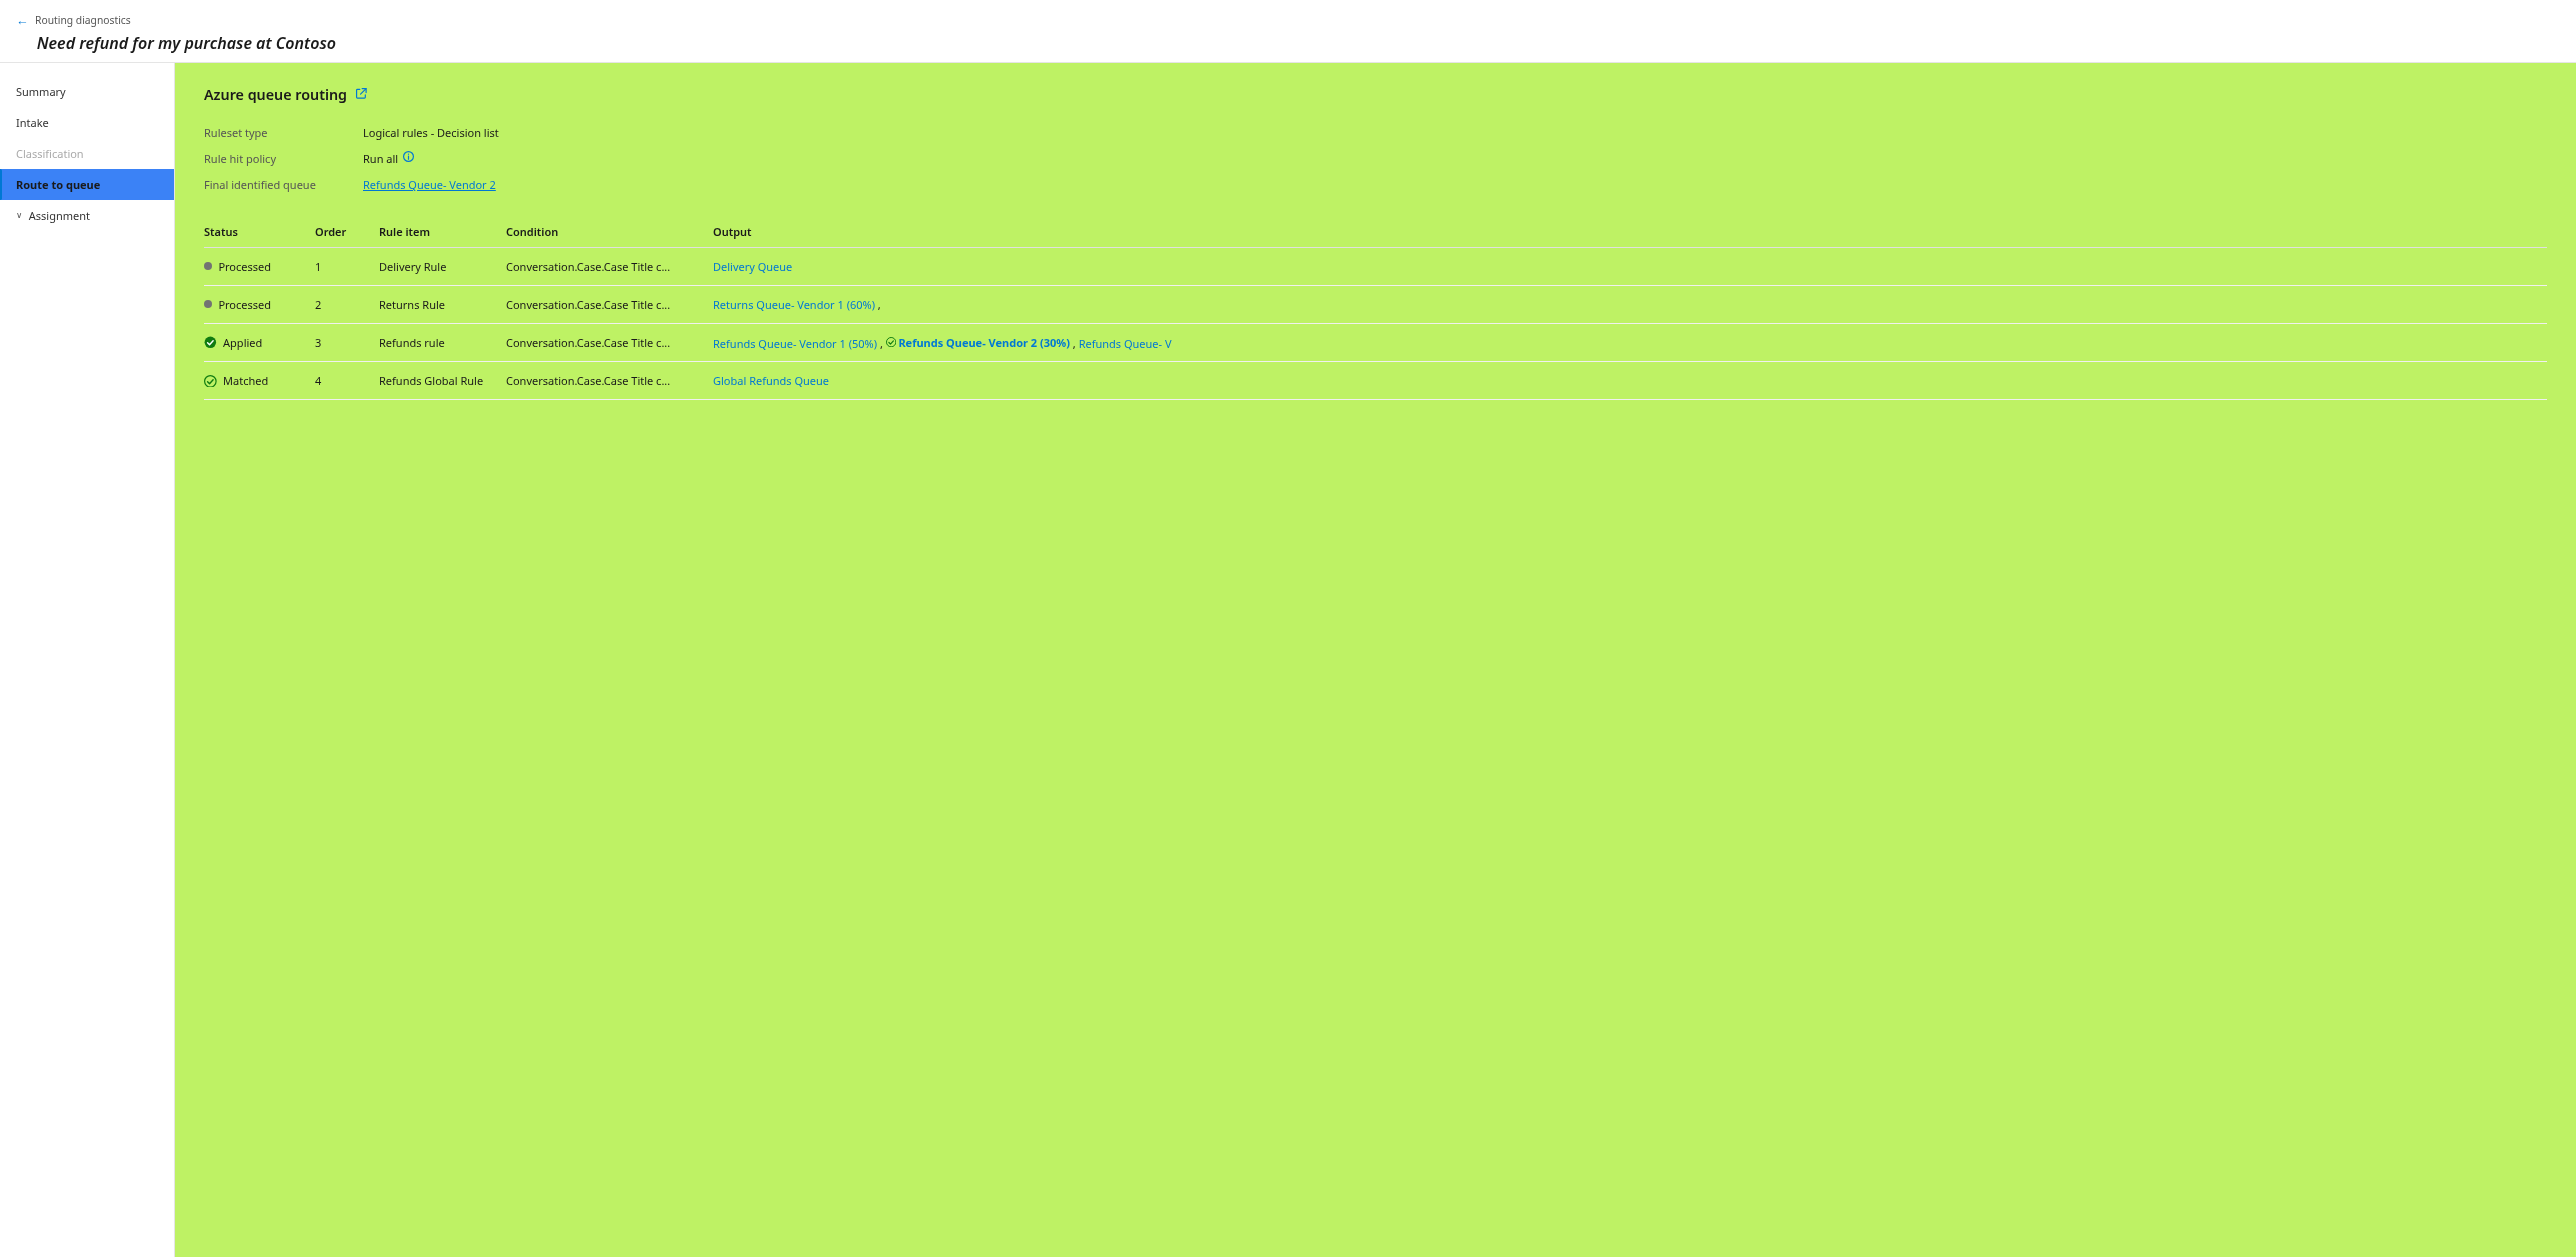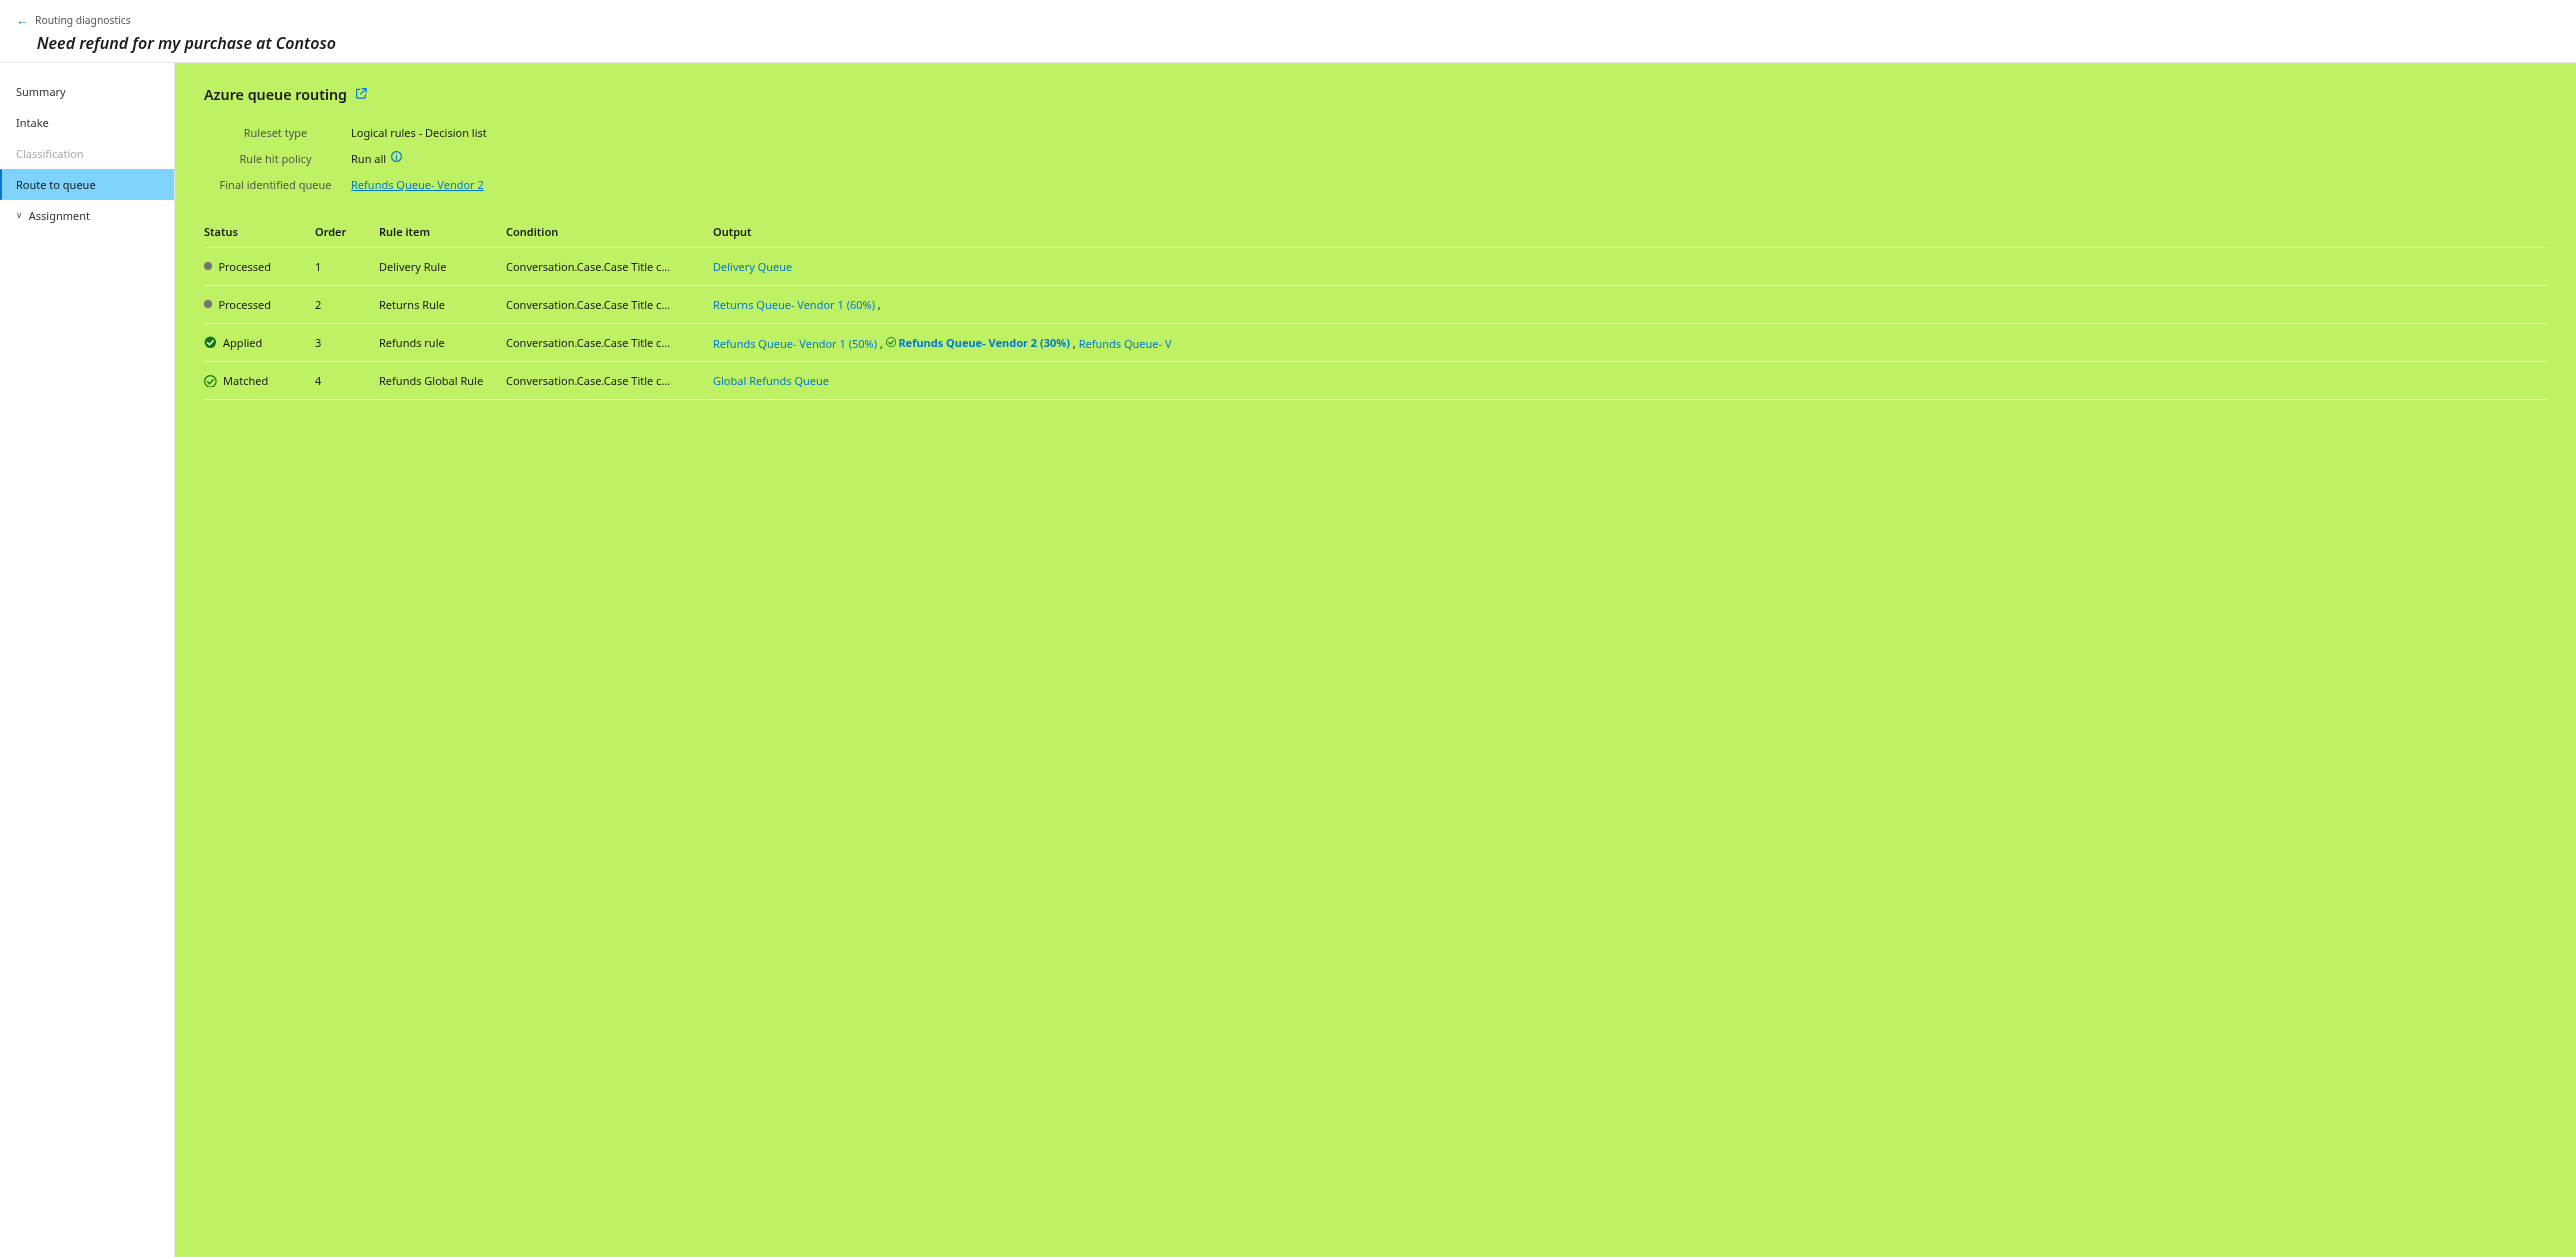--- a/index.html
+++ b/index.html
@@ -63,22 +63,22 @@
       padding: 8px 16px;
       cursor: pointer;
       font-size: 11px;
       color: #333;
       display: flex;
       align-items: center;
       gap: 6.4px;
       position: relative;
     }
     .sidebar-item.active {
-      background: #7dd3fc;
-      font-weight: 400;
+      background: #3b82f6;
+      font-weight: 700;
       color: #1a1a1a;
     }
     .sidebar-item.active::before {
       content: '';
       position: absolute;
       left: 0;
       top: 0;
       bottom: 0;
       width: 2.4px;
       background: #0078d4;
@@ -114,23 +114,22 @@
       color: #1a1a1a;
     }
     .external-link-icon {
       color: #0078d4;
       font-size: 11px;
       cursor: pointer;
     }
     .info-grid {
       display: grid;
       grid-template-columns: 143px 1fr;
-      gap: 8px 4px;
+      gap: 8px 16px;
       margin-bottom: 22px;
-      text-align: center;
     }
     .info-label {
       color: #555;
       font-size: 11px;
       padding: 1.6px 0;
     }
     .info-value {
       color: #1a1a1a;
       font-size: 11px;
       padding: 1.6px 0;

